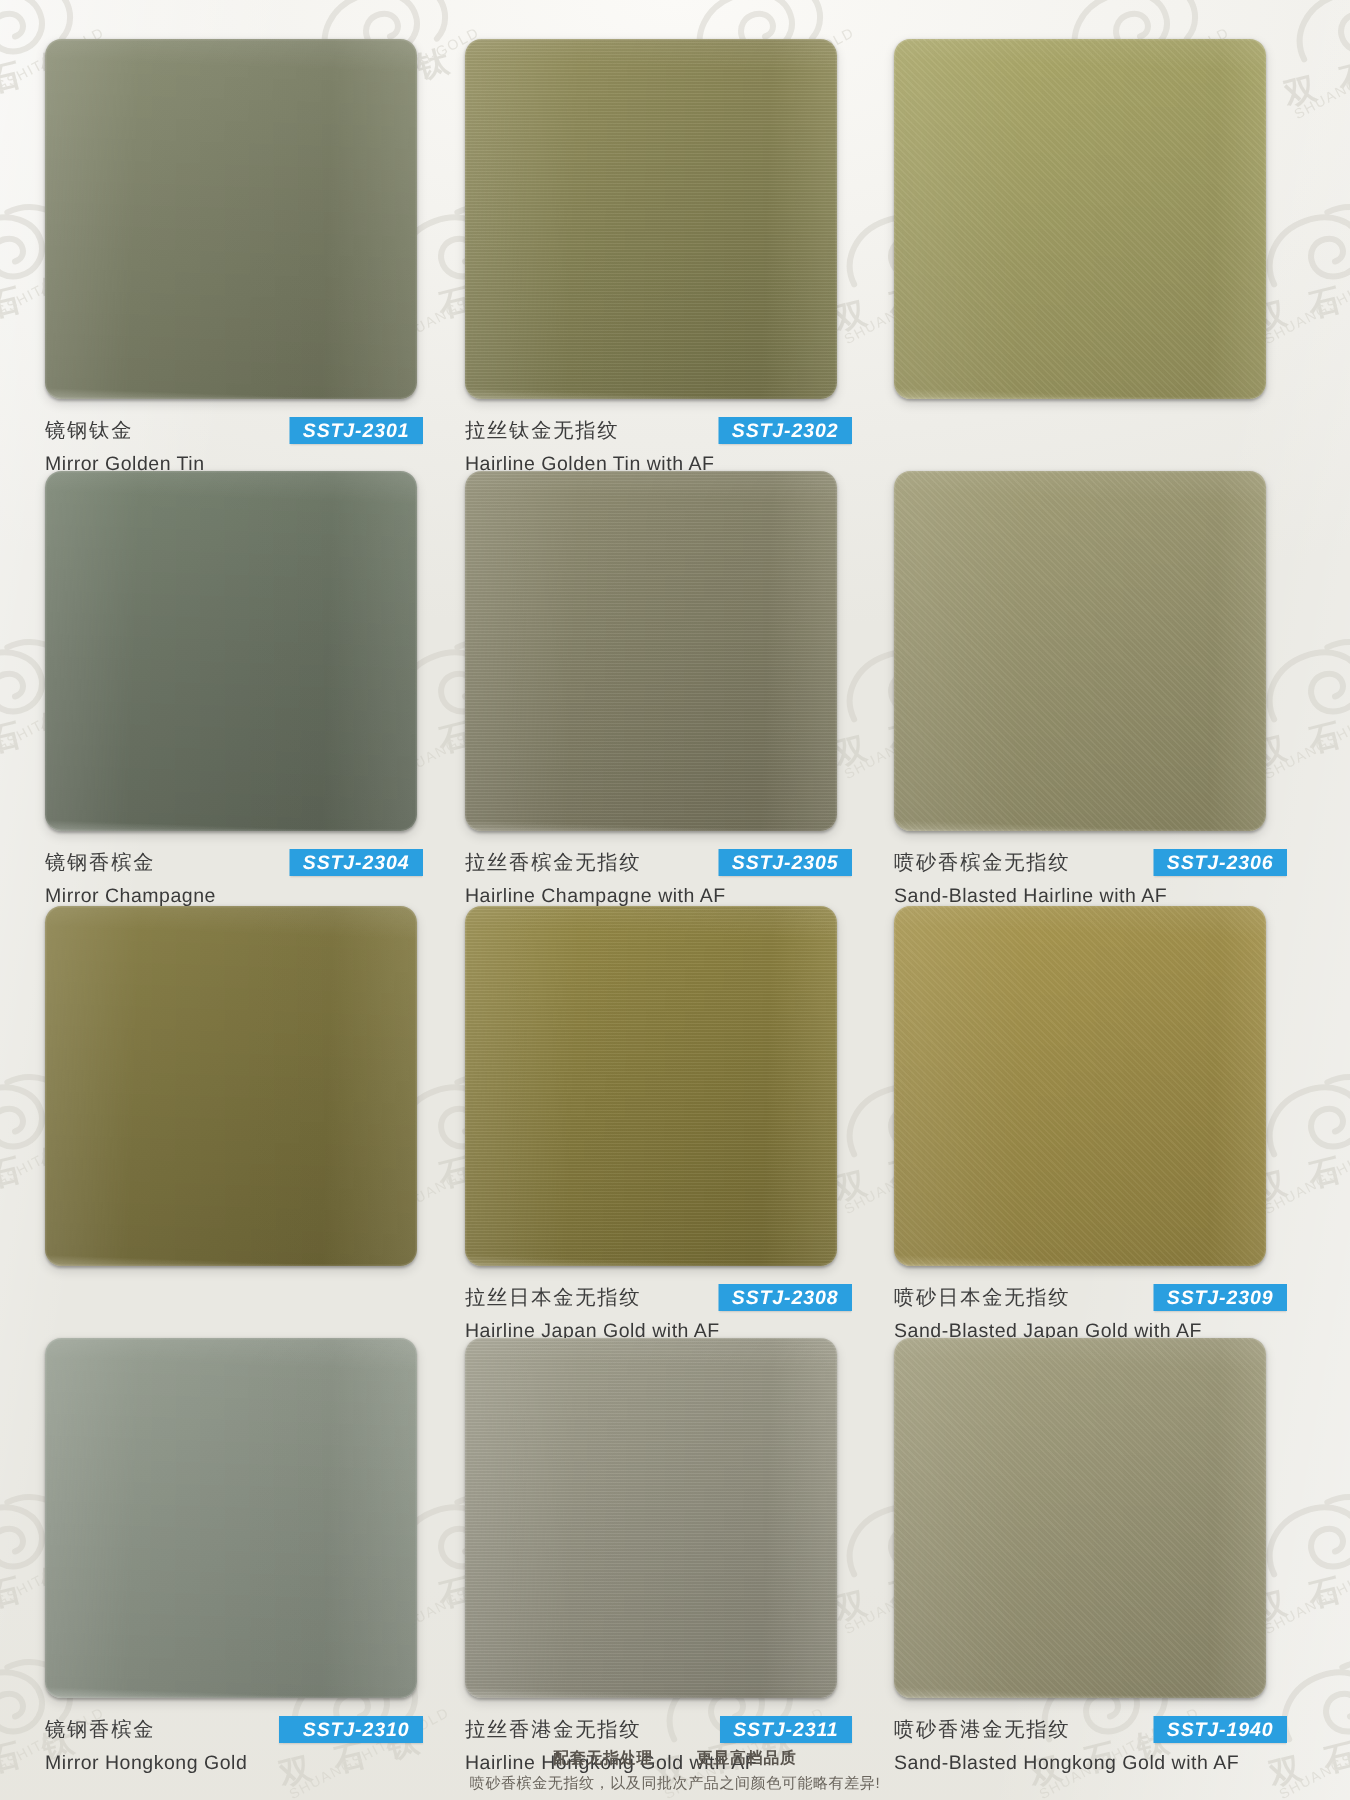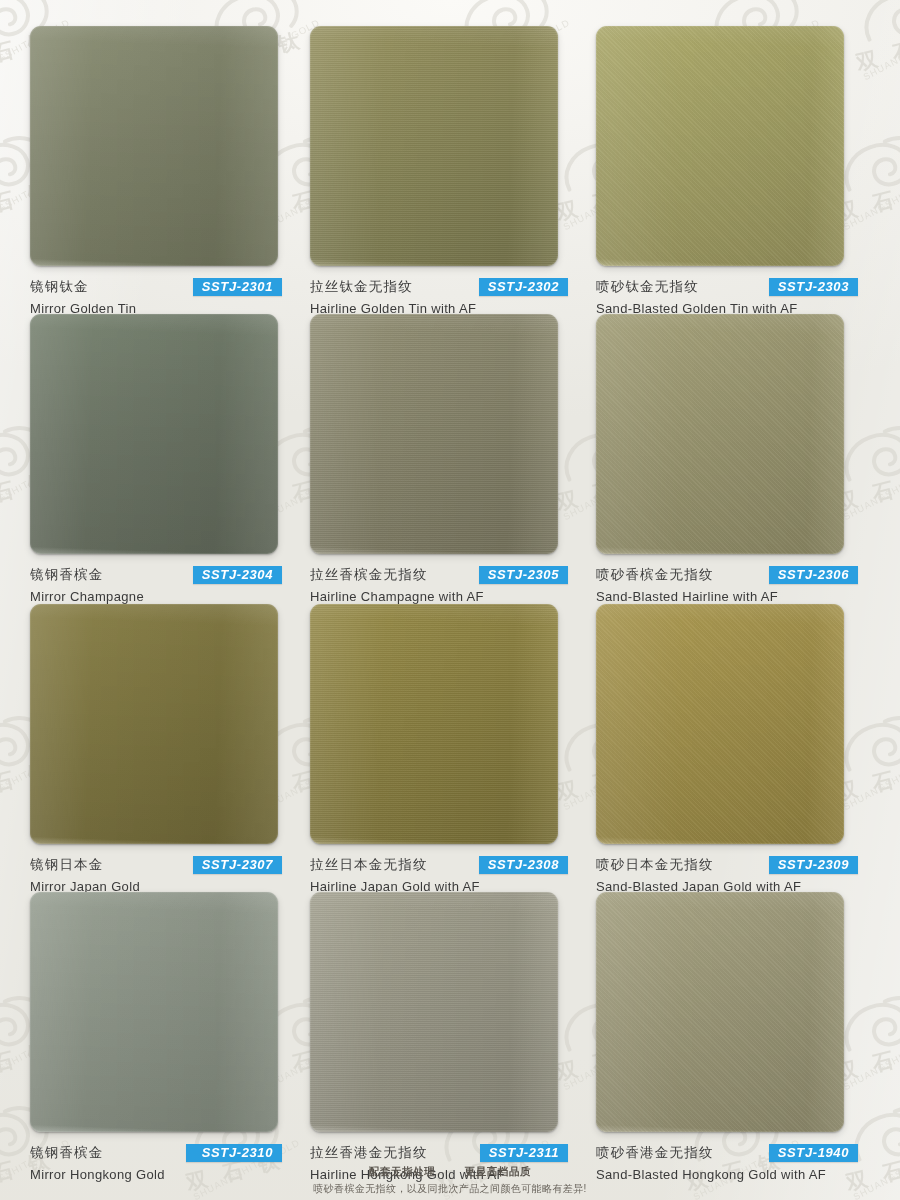--- a/index.html
+++ b/index.html
@@ -466,27 +466,20 @@
         <div class="caption">
           <div class="cap-row1">
             <span class="cn-name">拉丝钛金无指纹</span>
             <span class="code" style="background: rgb(42, 159, 224);">SSTJ-2302</span>
           </div>
           <div class="en-name">Hairline Golden Tin with AF</div>
         </div>
       </div>
       <div class="cell c3">
         <div class="swatch sandblasted" style="background: linear-gradient(176deg, rgb(171, 168, 105) 0%, rgb(163, 160, 101) 48%, rgb(155, 151, 96) 100%);"></div>
-        <div class="caption">
-          <div class="cap-row1">
-            <span class="cn-name">喷砂钛金无指纹</span>
-            <span class="code" style="background: rgb(42, 159, 224);">SSTJ-2303</span>
-          </div>
-          <div class="en-name">Sand-Blasted Golden Tin with AF</div>
-        </div>
       </div>
       <div class="cell c1">
         <div class="swatch mirror" style="background: linear-gradient(176deg, rgb(117, 128, 110) 0%, rgb(108, 117, 101) 48%, rgb(100, 108, 93) 100%);"></div>
         <div class="caption">
           <div class="cap-row1">
             <span class="cn-name">镜钢香槟金</span>
             <span class="code" style="background: rgb(42, 159, 224);">SSTJ-2304</span>
           </div>
           <div class="en-name">Mirror Champagne</div>
         </div>
@@ -506,27 +499,20 @@
         <div class="caption">
           <div class="cap-row1">
             <span class="cn-name">喷砂香槟金无指纹</span>
             <span class="code" style="background: rgb(42, 159, 224);">SSTJ-2306</span>
           </div>
           <div class="en-name">Sand-Blasted Hairline with AF</div>
         </div>
       </div>
       <div class="cell c1">
         <div class="swatch mirror" style="background: linear-gradient(176deg, rgb(134, 125, 70) 0%, rgb(125, 117, 64) 48%, rgb(116, 108, 58) 100%);"></div>
-        <div class="caption">
-          <div class="cap-row1">
-            <span class="cn-name">镜钢日本金</span>
-            <span class="code" style="background: rgb(42, 159, 224);">SSTJ-2307</span>
-          </div>
-          <div class="en-name">Mirror Japan Gold</div>
-        </div>
       </div>
       <div class="cell c2">
         <div class="swatch hairline" style="background: linear-gradient(176deg, rgb(148, 136, 69) 0%, rgb(138, 127, 63) 48%, rgb(128, 118, 58) 100%);"></div>
         <div class="caption">
           <div class="cap-row1">
             <span class="cn-name">拉丝日本金无指纹</span>
             <span class="code" style="background: rgb(42, 159, 224);">SSTJ-2308</span>
           </div>
           <div class="en-name">Hairline Japan Gold with AF</div>
         </div>

